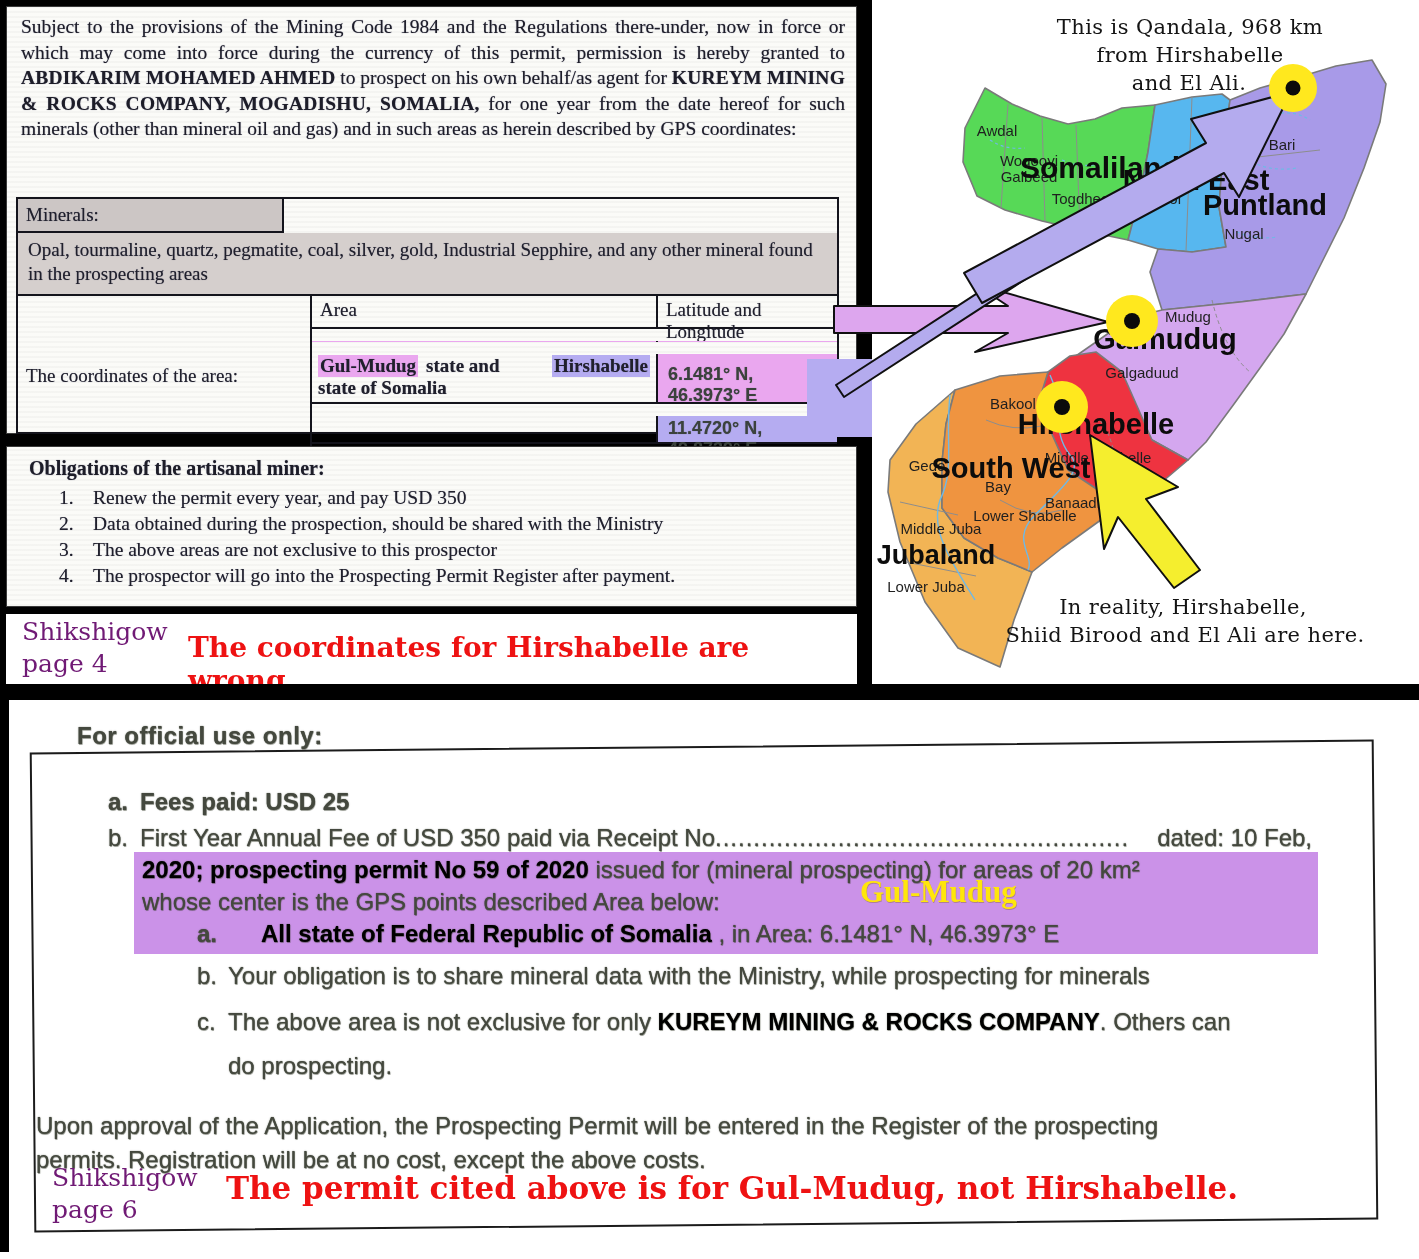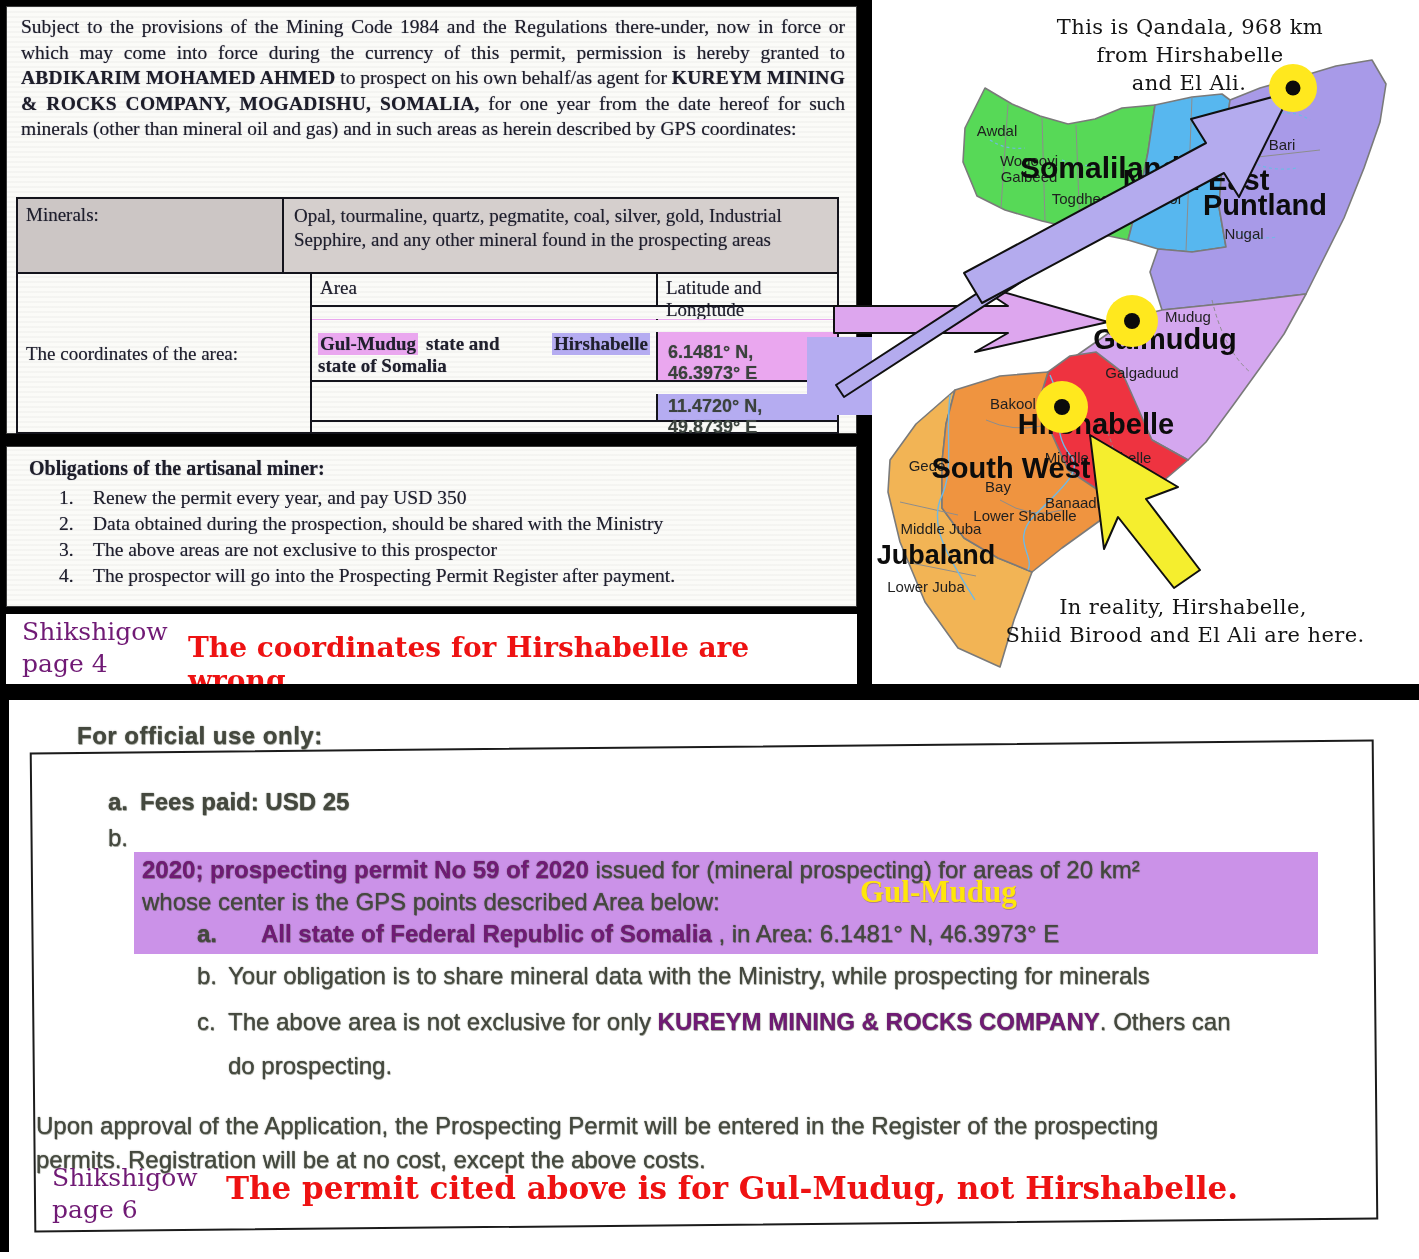--- a/index.html
+++ b/index.html
@@ -16,21 +16,21 @@
 
   .intro { position:absolute; left:14px; top:7px; width:824px; font-size:19.5px; line-height:25.5px;
            color:#1d1d28; text-align:justify; text-shadow:0 0 1px rgba(25,25,70,.55); }
   .intro b { letter-spacing:.2px; }
 
   .permit-table { position:absolute; left:9px; top:190px; width:823px; height:237px; border:2px solid #14141c; }
   .ptrow { display:flex; }
   .pcell { border-right:2px solid #14141c; border-bottom:2px solid #14141c; color:#20202c;
            font-size:19px; text-shadow:0 0 .8px rgba(30,30,70,.5); }
   .pcell.last { border-right:none; }
-  .row-minerals { height:75px; }
+  .row-minerals { height:97px;flex-direction:column; }
   .cell-mlabel { width:266px; background:#ccc6c5; padding:5px 8px; }
   .cell-mval { flex:1; background:#d2cccaf0; padding:5px 10px; line-height:24px; }
   .row-coords { height:160px; }
   .cell-clabel { width:294px; padding:0 8px; display:flex; align-items:center; border-bottom:none; }
   .rightwrap { flex:1; display:flex; flex-direction:column; position:relative;gap:12px; }
   .lav-block { position:absolute; left:495px; top:63px; width:113px; height:78px; background:#b5acf1; }
   .hrow { height:33px; display:flex; }
   .hrow .pcell { border-bottom:2px solid #14141c; padding:3px 8px; }
   .acol { width:346px; }
   .lcol { flex:1; }
@@ -80,21 +80,21 @@
   .marker-dot { fill:#0b0b0b; }
 
   
   #bottom-panel { position:absolute; left:0; top:684px; width:1419px; height:709px; background:#fff;
                   border-top:16px solid #000; }
   #bp-leftbar { position:absolute; left:0; top:0; width:9px; height:552px; background:#000; }
   #scan-box { position:absolute; left:32px; top:46px; width:1344px; height:480px;
               border:2.5px solid #1b1b1b; transform:rotate(-0.55deg); background:transparent; }
   .scan { position:absolute; font-family:"Liberation Sans", sans-serif; font-size:24px; color:#44483e;
           text-shadow:0 0 1.2px rgba(60,66,50,.85), .5px .5px 0 rgba(60,66,50,.4); white-space:nowrap; }
-  .scan b { color:#701a75; }
+  .scan b { color:#000000; }
   #bp-heading { left:77px; top:22px; font-weight:bold; font-size:24px; letter-spacing:.5px; }
   .mrk { position:absolute; }
   #hl-block { position:absolute; left:134px; top:152px; width:1184px; height:102px; background:#cb92e8; }
   #gulmudug-label { position:absolute; left:726px; top:22px; font-family:"Liberation Serif", serif;
                     font-weight:bold; font-size:31px; color:#ffe60a; text-shadow:.5px .5px 0 rgba(120,90,0,.35);
                     white-space:nowrap; }
   .dotline { display:flex; width:1172px; }
   .dots { flex:1; overflow:hidden; white-space:nowrap; letter-spacing:1px; }
   #bp-blue { left:52px; top:462px; }
   #bp-red { left:226px; top:470px; font-size:31px; white-space:nowrap; }
@@ -266,20 +266,27 @@
   <div id="bottom-panel">
     <div id="bp-leftbar"></div>
     <div id="scan-box"></div>
 
     <div class="scan" id="bp-heading">For official use only:</div>
 
     <div class="scan mrk" style="left:108px; top:88px; font-weight:bold;">a.</div>
     <div class="scan" style="left:140px; top:88px; font-weight:bold;">Fees paid: USD 25</div>
 
     <div class="scan mrk" style="left:108px; top:124px;">b.</div>
+    <div class="scan" style="left:140px; top:124px;">
+      <div class="dotline">
+        <span>First Year Annual Fee of USD 350 paid via Receipt No</span>
+        <span class="dots">......................................................</span>
+        <span>dated:  10 Feb,</span>
+      </div>
+    </div>
 
     <div id="hl-block">
       <div class="scan" style="left:8px; top:4px;">
         <b>2020;  prospecting permit No 59 of 2020</b><span>  issued for (mineral  prospecting) for areas of 20 km²</span>
       </div>
       <div class="scan" style="left:8px; top:36px;">whose center is the GPS points described Area below:</div>
       <div id="gulmudug-label">Gul-Mudug</div>
       <div class="scan mrk" style="left:63px; top:68px; font-weight:bold;">a.</div>
       <div class="scan" style="left:99px; top:68px;margin-left:28px;">
         <b>All state of Federal Republic of Somalia</b><span> , in Area:  6.1481° N, 46.3973° E</span>

